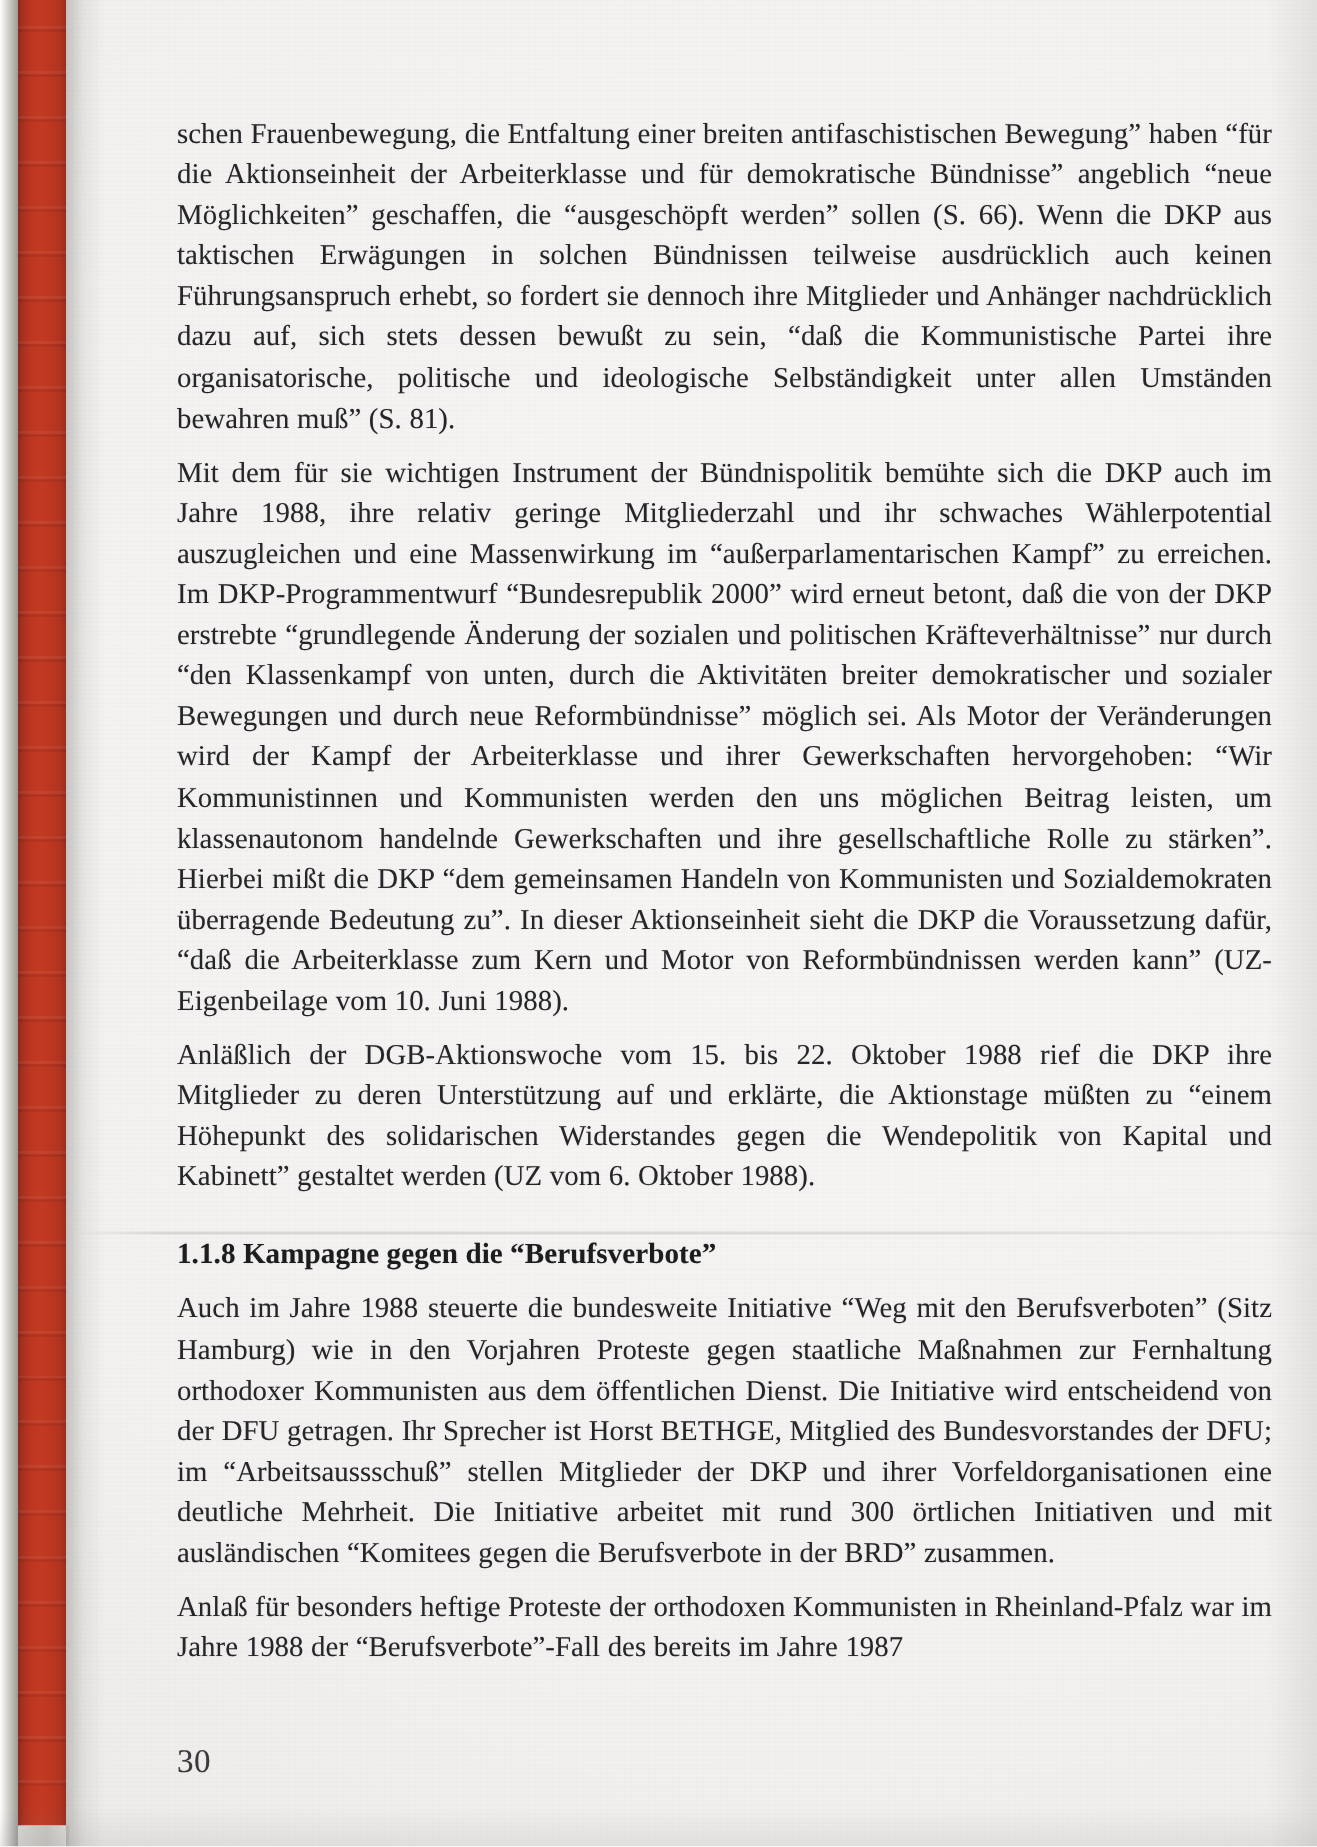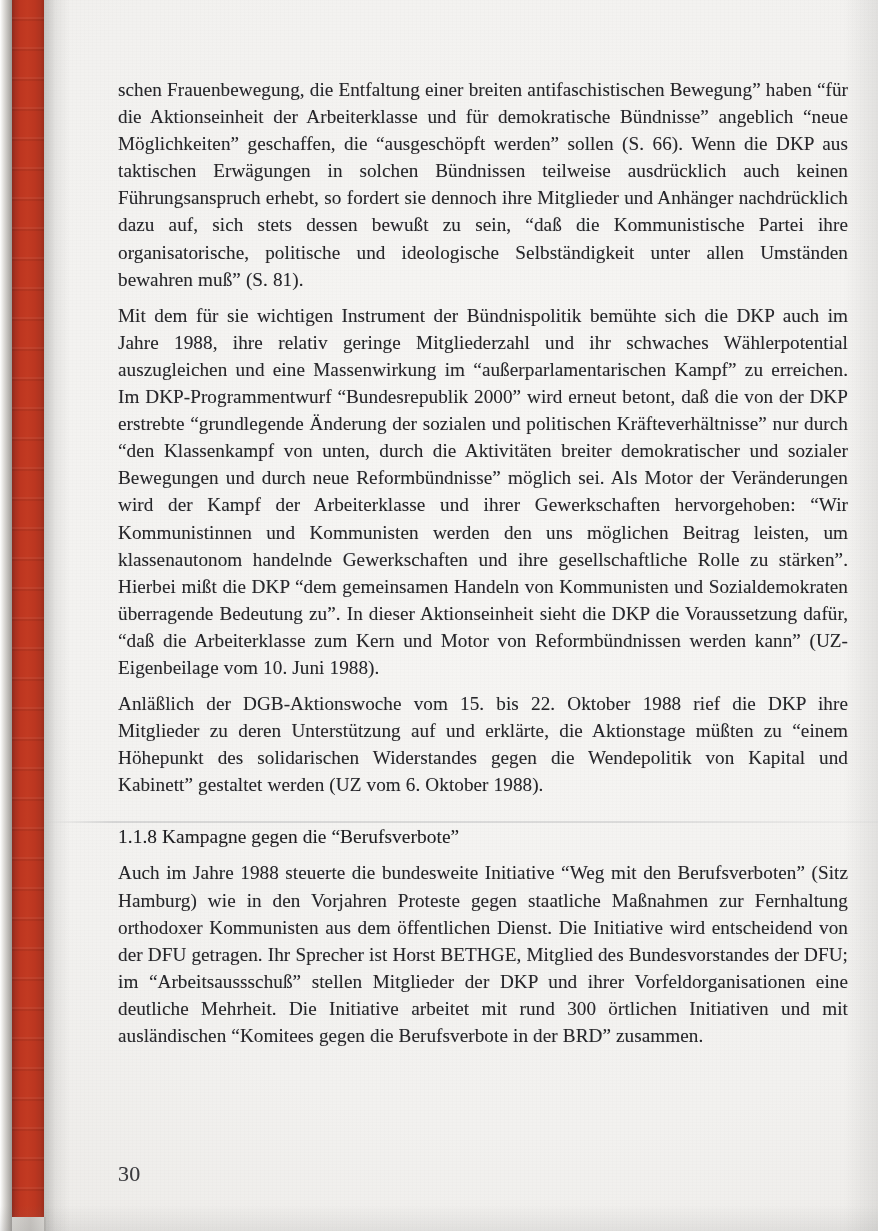--- a/index.html
+++ b/index.html
@@ -115,21 +115,21 @@
     letter-spacing: 0.05px;
     word-spacing: 0.2px;
     text-rendering: optimizeLegibility;
   }
   .para:last-of-type { margin-bottom: 0; }
 
   .section-heading {
     margin: 26px 0 9px 0;
     font-size: 19.4px;
     line-height: 26px;
-    font-weight: normal;
+    font-weight: bold;
     color: #1d1d20;
     letter-spacing: 0.05px;
   }
 
   .folio {
     position: absolute;
     left: 118px;
     top: 1163px;
     font-size: 22px;
     line-height: 22px;
@@ -161,20 +161,21 @@
     <p class="para">schen Frauenbewegung, die Entfaltung einer breiten antifaschistischen Bewegung” haben “für die Aktionseinheit der Arbeiterklasse und für demokratische Bündnisse” angeblich “neue Möglichkeiten” geschaffen, die “ausgeschöpft werden” sollen (S. 66). Wenn die DKP aus taktischen Erwägungen in solchen Bündnissen teilweise ausdrücklich auch keinen Führungsanspruch erhebt, so fordert sie dennoch ihre Mitglieder und Anhänger nachdrücklich dazu auf, sich stets dessen bewußt zu sein, “daß die Kommunistische Partei ihre organisatorische, politische und ideologische Selbständigkeit unter allen Umständen bewahren muß” (S. 81).</p>
 
     <p class="para">Mit dem für sie wichtigen Instrument der Bündnispolitik bemühte sich die DKP auch im Jahre 1988, ihre relativ geringe Mitgliederzahl und ihr schwaches Wählerpotential auszugleichen und eine Massenwirkung im “außerparlamentarischen Kampf” zu erreichen. Im DKP-Programmentwurf “Bundesrepublik 2000” wird erneut betont, daß die von der DKP erstrebte “grundlegende Änderung der sozialen und politischen Kräfteverhältnisse” nur durch “den Klassenkampf von unten, durch die Aktivitäten breiter demokratischer und sozialer Bewegungen und durch neue Reformbündnisse” möglich sei. Als Motor der Veränderungen wird der Kampf der Arbeiterklasse und ihrer Gewerkschaften hervorgehoben: “Wir Kommunistinnen und Kommunisten werden den uns möglichen Beitrag leisten, um klassenautonom handelnde Gewerkschaften und ihre gesellschaftliche Rolle zu stärken”. Hierbei mißt die DKP “dem gemeinsamen Handeln von Kommunisten und Sozialdemokraten überragende Bedeutung zu”. In dieser Aktionseinheit sieht die DKP die Voraussetzung dafür, “daß die Arbeiterklasse zum Kern und Motor von Reformbündnissen werden kann” (UZ-Eigenbeilage vom 10. Juni 1988).</p>
 
     <p class="para">Anläßlich der DGB-Aktionswoche vom 15. bis 22. Oktober 1988 rief die DKP ihre Mitglieder zu deren Unterstützung auf und erklärte, die Aktionstage müßten zu “einem Höhepunkt des solidarischen Widerstandes gegen die Wendepolitik von Kapital und Kabinett” gestaltet werden (UZ vom 6. Oktober 1988).</p>
 
     <h2 class="section-heading">1.1.8 Kampagne gegen die “Berufsverbote”</h2>
 
     <p class="para">Auch im Jahre 1988 steuerte die bundesweite Initiative “Weg mit den Berufsverboten” (Sitz Hamburg) wie in den Vorjahren Proteste gegen staatliche Maßnahmen zur Fernhaltung orthodoxer Kommunisten aus dem öffentlichen Dienst. Die Initiative wird entscheidend von der DFU getragen. Ihr Sprecher ist Horst BETHGE, Mitglied des Bundesvorstandes der DFU; im “Arbeitsaussschuß” stellen Mitglieder der DKP und ihrer Vorfeldorganisationen eine deutliche Mehrheit. Die Initiative arbeitet mit rund 300 örtlichen Initiativen und mit ausländischen “Komitees gegen die Berufsverbote in der BRD” zusammen.</p>
 
+    <p class="para">Anlaß für besonders heftige Proteste der orthodoxen Kommunisten in Rheinland-Pfalz war im Jahre 1988 der “Berufsverbote”-Fall des bereits im Jahre 1987</p>
 
   </div>
 
   <div class="scan-seam"></div>
 
   <div class="folio">30</div>
 
   <div class="edge-shade-right"></div>
   <div class="edge-shade-bottom"></div>
 

